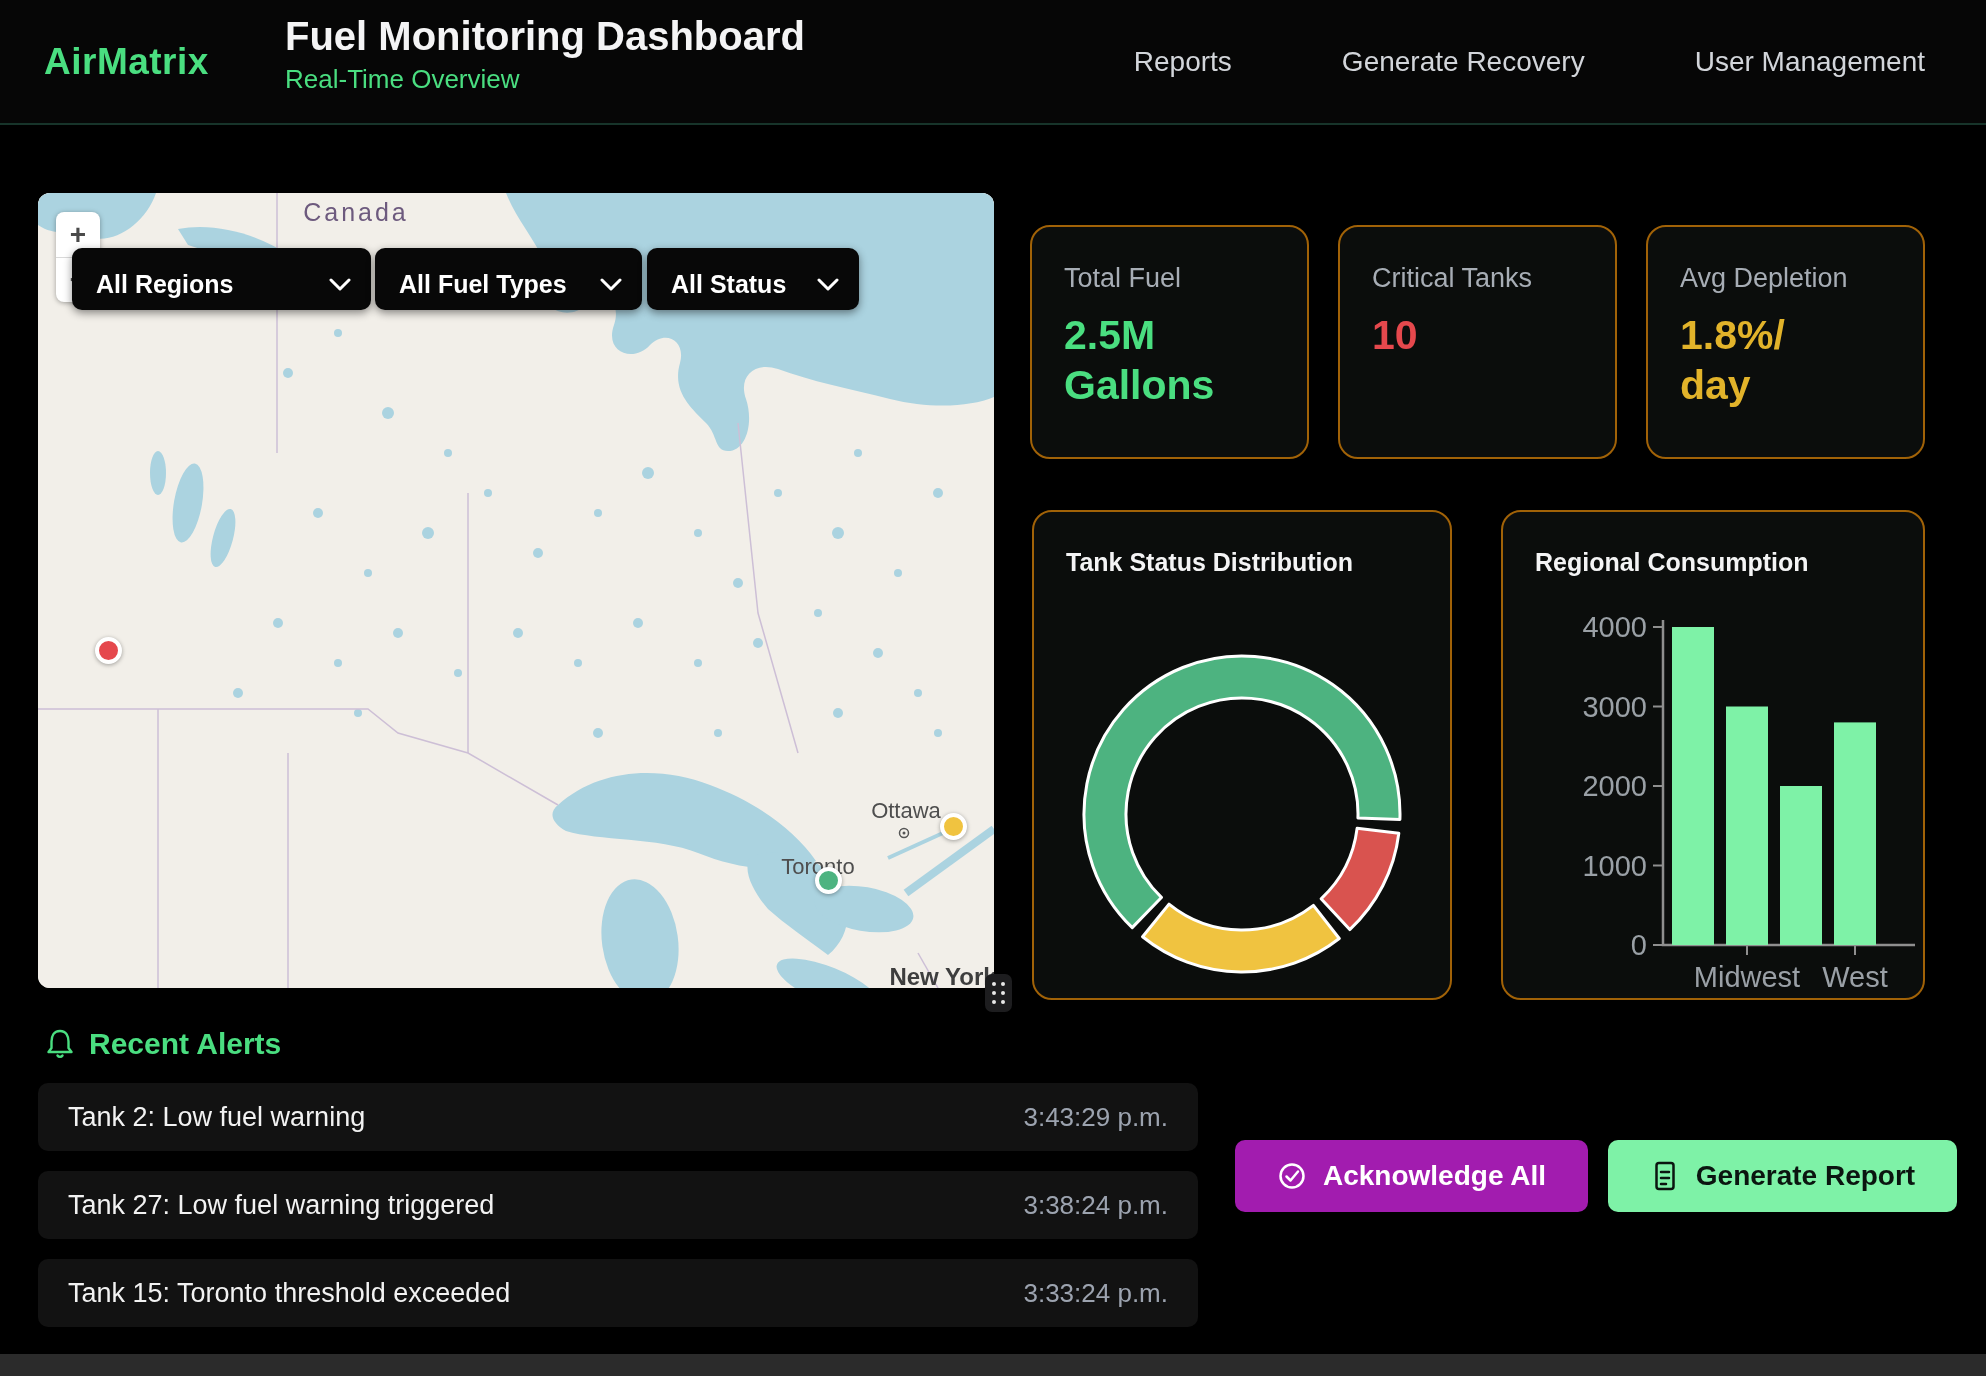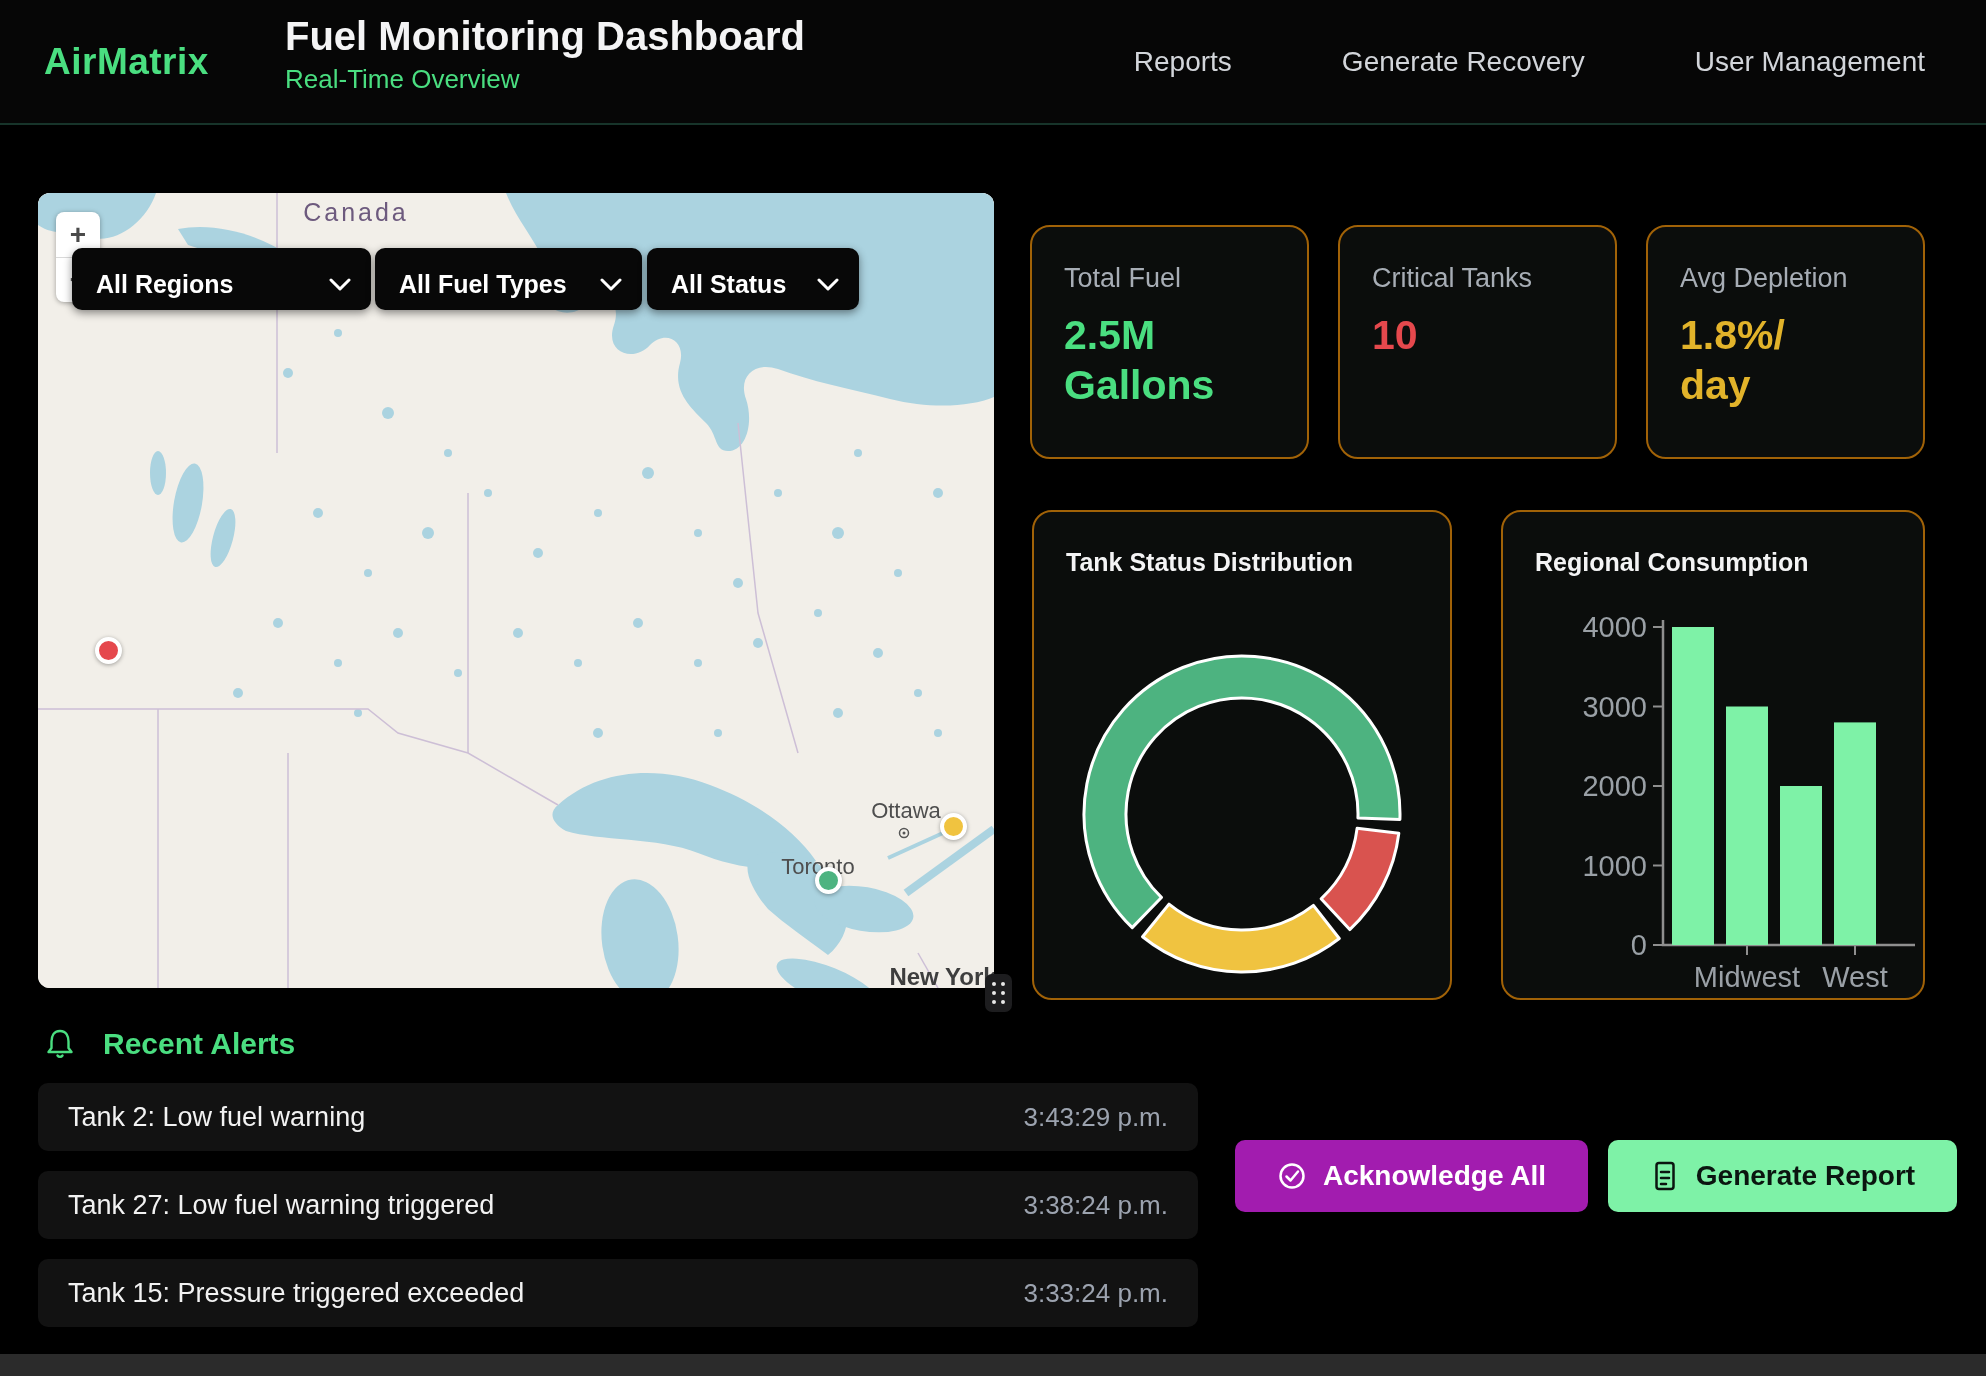--- a/index.html
+++ b/index.html
@@ -51,21 +51,21 @@
 
   
   .chart-card{top:510px;height:490px;}
   .donut-card{left:1032px;width:420px;}
   .bar-card{left:1501px;width:424px;}
   .chart-title{position:absolute;left:32px;top:36px;font-size:25px;font-weight:700;color:#f4f4f5;}
   #donut-svg{position:absolute;left:38px;top:132px;}
   #bar-svg{position:absolute;left:0;top:80px;}
 
   
-  .alerts-heading{position:absolute;left:45px;top:1027px;display:flex;align-items:center;gap:28px;}
+  .alerts-heading{position:absolute;left:45px;top:1027px;display:flex;align-items:center;gap:14px;}
   .alerts-heading span{font-size:30px;font-weight:700;color:#4ade80;}
   .alert-row{position:absolute;left:38px;width:1160px;height:68px;background:#121212;border-radius:10px;
              display:flex;align-items:center;justify-content:space-between;padding:0 30px;
              box-sizing:border-box;cursor:pointer;}
   .r1{top:1083px;gap:20px;} .r2{top:1171px;} .r3{top:1259px;}
   .alert-msg{font-size:27px;color:#f2f2f2;}
   .alert-time{font-size:26px;color:#9ca3af;}
 
   
   .btn{position:absolute;top:1140px;height:72px;border-radius:10px;display:flex;align-items:center;
@@ -271,21 +271,21 @@
 
   <div class="alert-row r1">
     <span class="alert-msg">Tank 2: Low fuel warning</span>
     <span class="alert-time">3:43:29 p.m.</span>
   </div>
   <div class="alert-row r2">
     <span class="alert-msg">Tank 27: Low fuel warning triggered</span>
     <span class="alert-time">3:38:24 p.m.</span>
   </div>
   <div class="alert-row r3">
-    <span class="alert-msg">Tank 15: Pressure triggered exceeded</span>
+    <span class="alert-msg">Tank 15: Toronto threshold exceeded</span>
     <span class="alert-time">3:33:24 p.m.</span>
   </div>
 
   <button class="btn btn-ack">
     <svg width="30" height="30" viewBox="0 0 30 30">
       <circle cx="15" cy="15" r="11.5" fill="none" stroke="#fff" stroke-width="2.5"></circle>
       <polyline points="9.5,15.5 13.5,19.5 21,10.5" fill="none" stroke="#fff" stroke-width="2.5" stroke-linecap="round" stroke-linejoin="round"></polyline>
     </svg>
     <span>Acknowledge All</span>
   </button>

